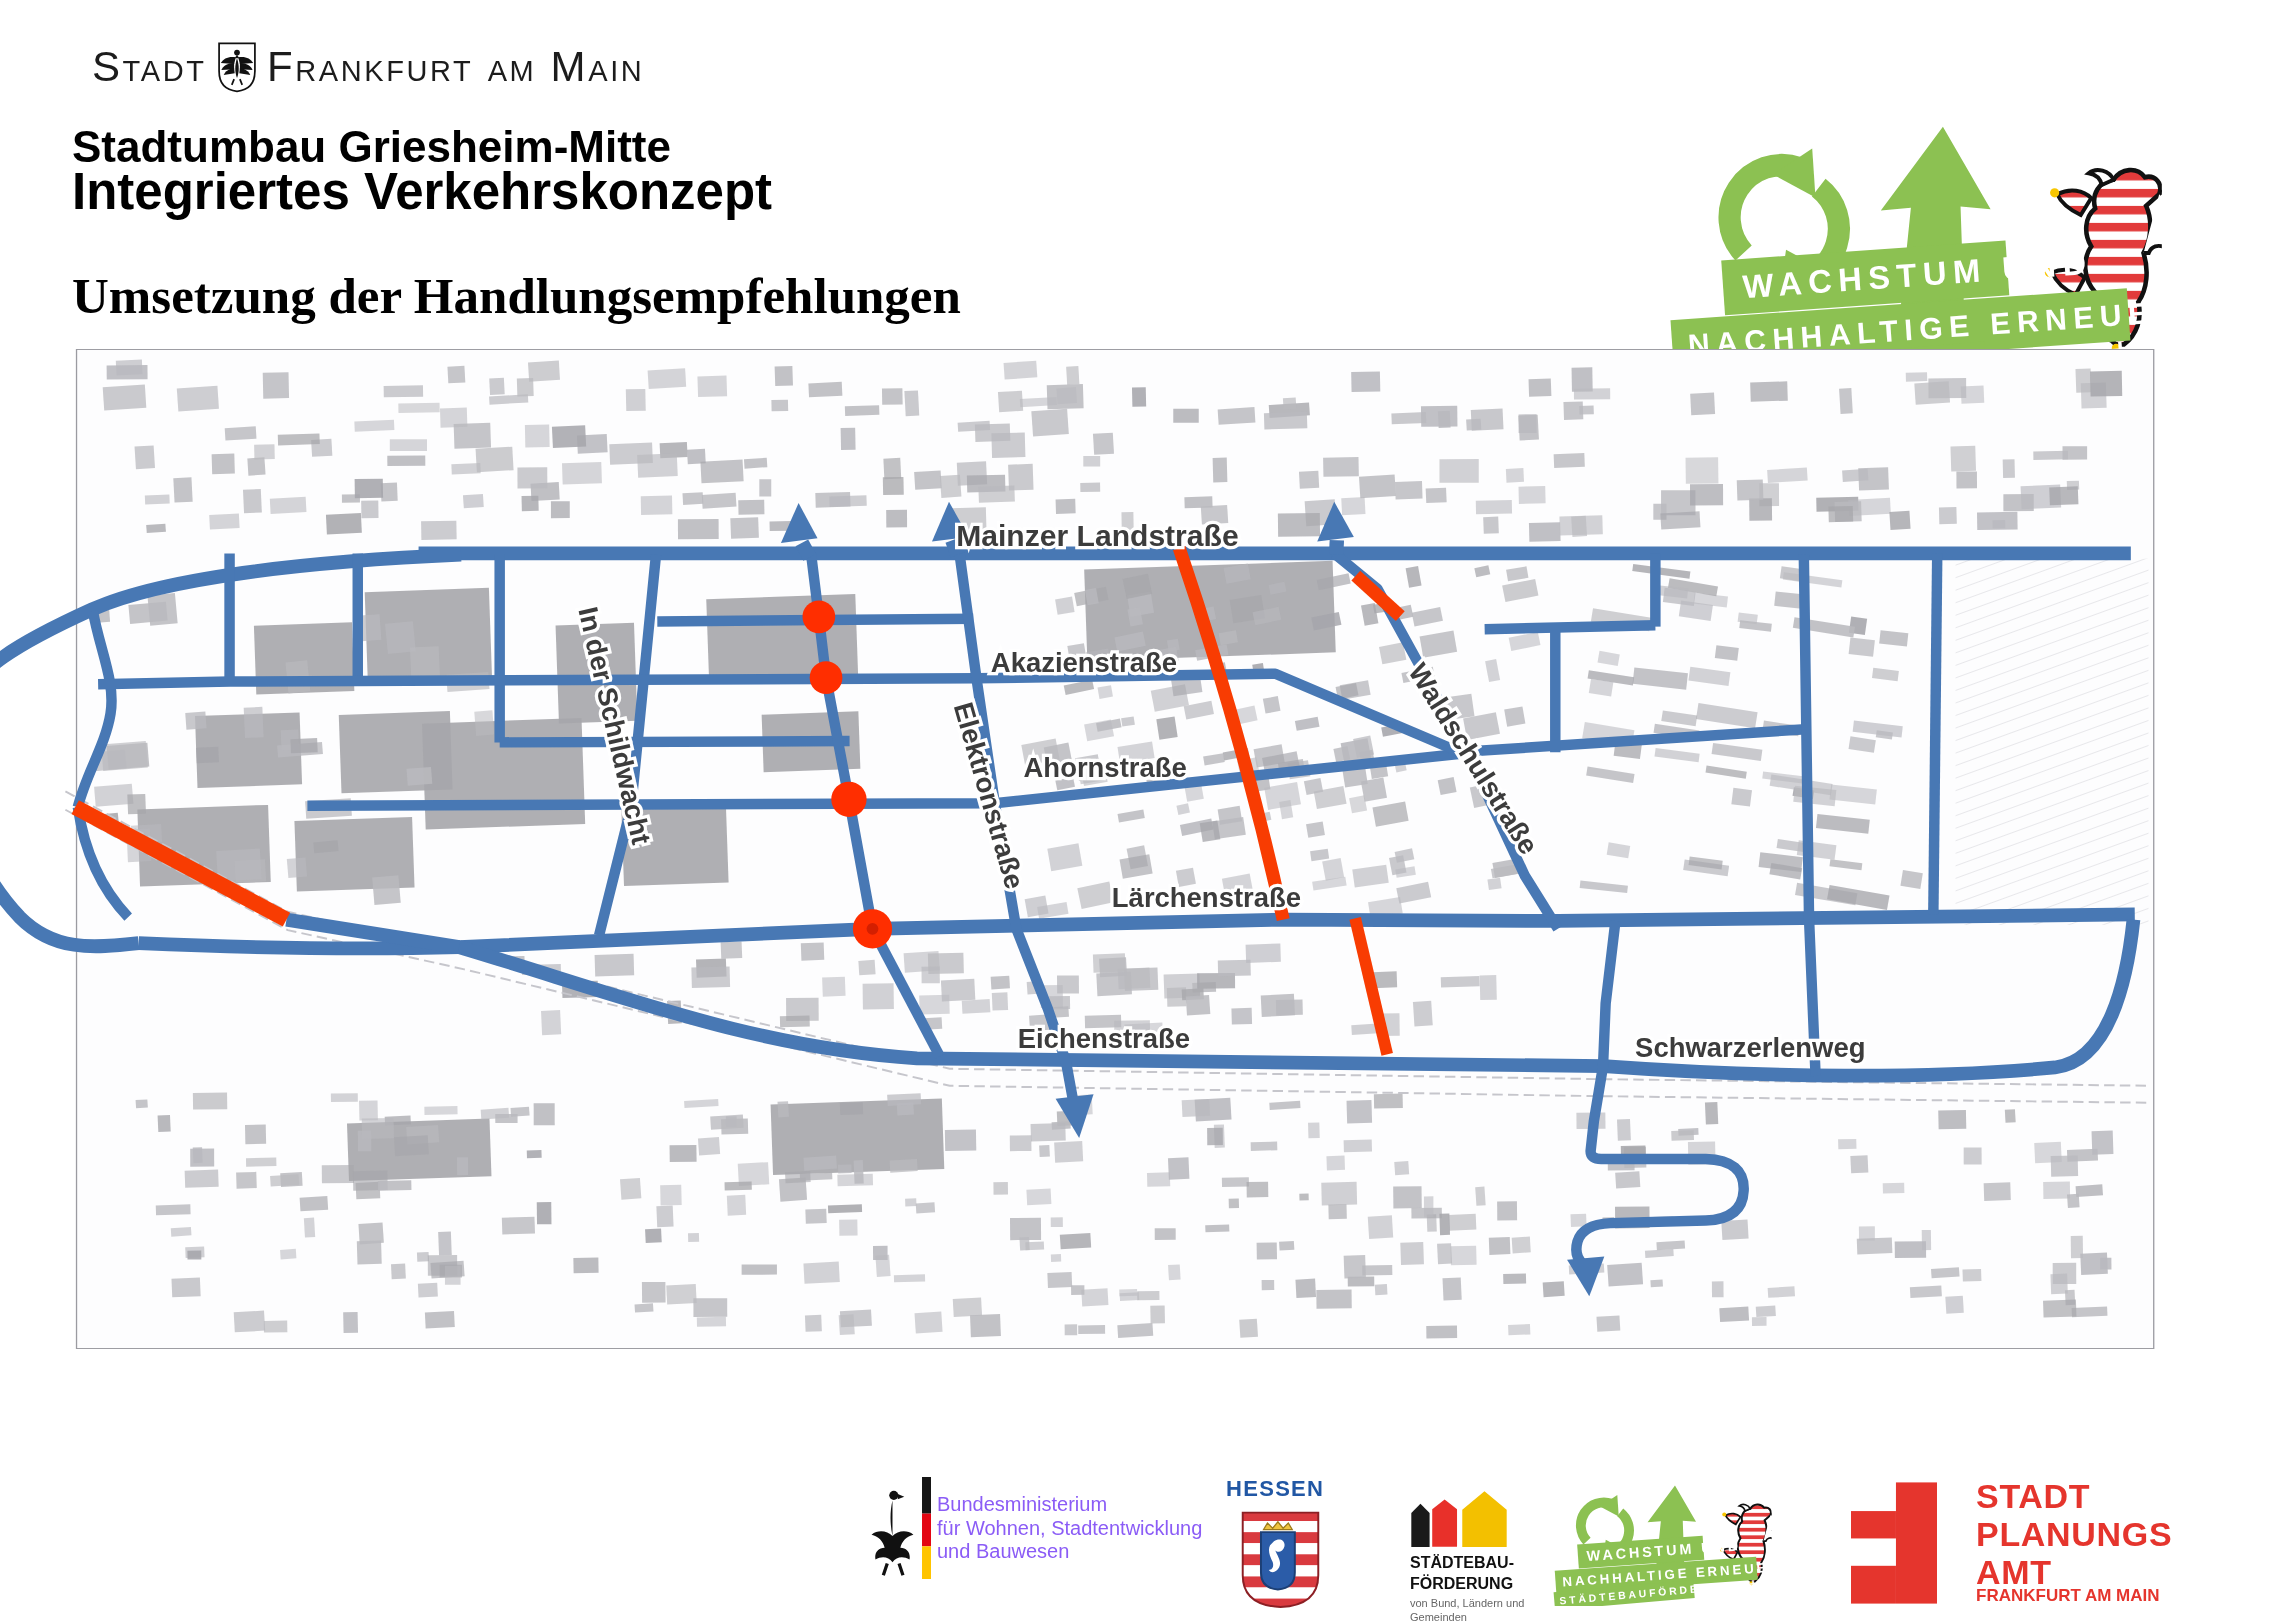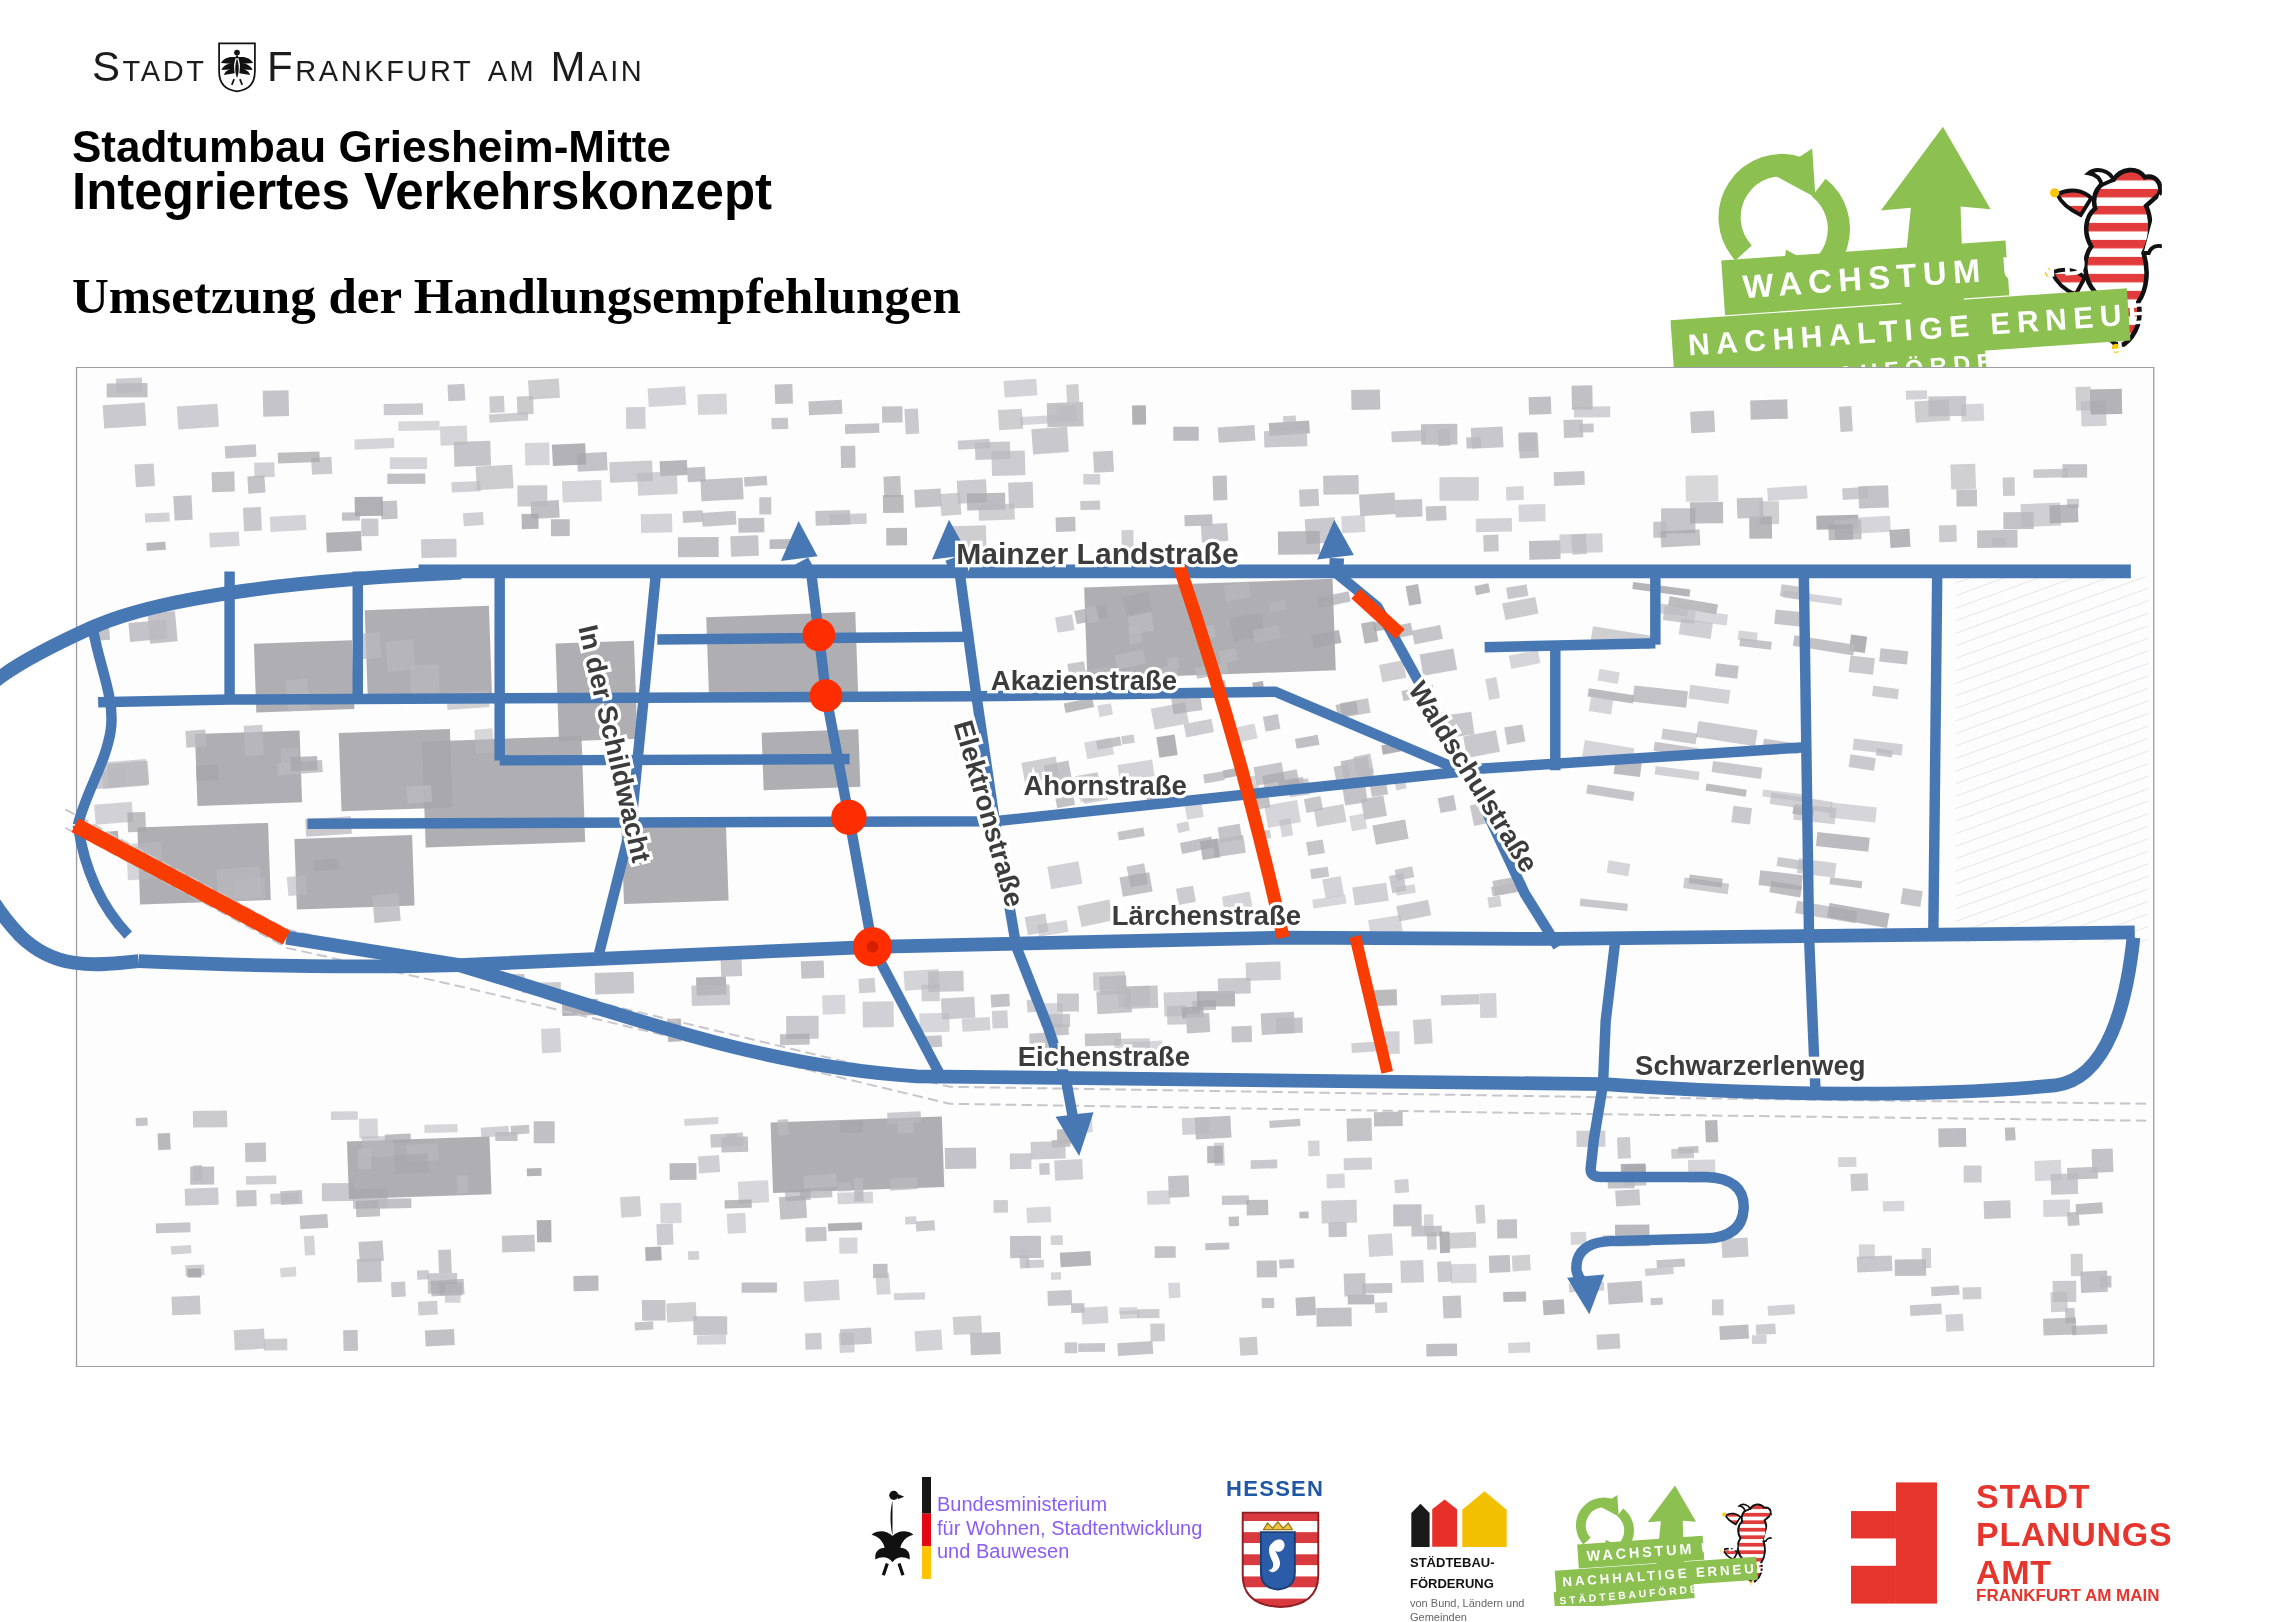--- a/index.html
+++ b/index.html
@@ -7,33 +7,33 @@
   .abs{position:absolute;}
   
   #city-logo{left:92px;top:41px;display:flex;align-items:center;gap:9.2px;color:#1c1c1c;}
   #city-logo .wordmark{font-variant:small-caps;font-size:42px;letter-spacing:2.6px;font-weight:400;}
   #subtitle{left:72px;top:122px;font-size:44px;font-weight:bold;color:#000;}
   #title{left:72px;top:162px;font-size:51px;font-weight:bold;color:#000;}
   #title2{left:72px;top:267px;font-size:51px;font-weight:bold;color:#000;font-family:Liberation Serif, serif;}
   
   .band-text{fill:#fff;font-weight:bold;letter-spacing:10px;}
   
-  #map-wrap{left:0;top:367px;width:2295px;height:1000px;}
+  #map-wrap{left:0;top:349px;width:2295px;height:1000px;}
   .road{fill:none;stroke:var(--road_blue);stroke-linejoin:round;}
   .road-main{stroke-width:21px;}
   .road-sec{stroke-width:16px;}
   .redline{fill:none;stroke:var(--accent_red);stroke-linecap:butt;}
   .rail{fill:none;stroke:#c6c6cc;stroke-width:3px;stroke-dasharray:16 8;}
   .street-label{font-weight:bold;fill:#3c3c3c;stroke:#ffffff;stroke-width:10px;paint-order:stroke;font-size:46px;}
   .street-label.small{font-size:42px;}
   
   .flogo{position:absolute;top:1477px;}
   #bmwsb-text{left:937px;top:1493px;font-size:20px;line-height:23.6px;color:#8b5cf6;}
   #hessen-word{left:1226px;top:1476px;font-size:22px;font-weight:bold;letter-spacing:1.3px;color:var(--hessen_blue);}
-  #stb-text{left:1410px;top:1552px;font-size:13px;line-height:21px;font-weight:bold;color:#111;}
+  #stb-text{left:1410px;top:1552px;font-size:16px;line-height:21px;font-weight:bold;color:#111;}
   #stb-sub{left:1410px;top:1597px;font-size:11px;line-height:13.7px;color:#666;}
   #spa-text{left:1976px;top:1477px;font-size:34px;line-height:38px;font-weight:bold;color:var(--brand_red);letter-spacing:0.7px;}
   #spa-sub{left:1976px;top:1586px;font-size:17px;font-weight:bold;color:var(--brand_red);}
 </style>
 </head>
 <body>
 
 <svg width="0" height="0" style="position:absolute">
   <defs>
     <pattern id="lionstripes" width="30" height="26" patternUnits="userSpaceOnUse">

